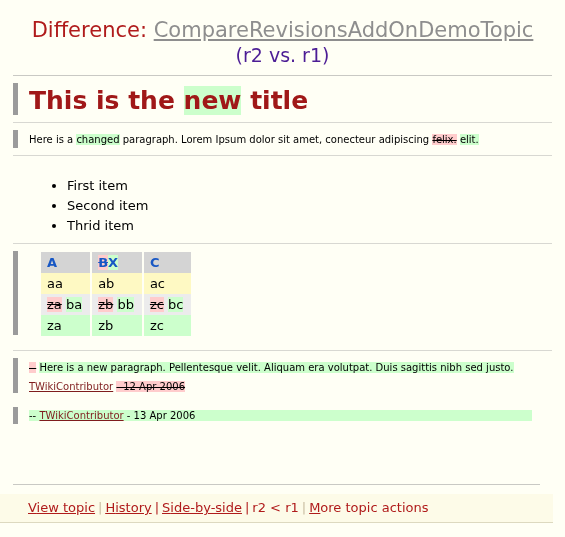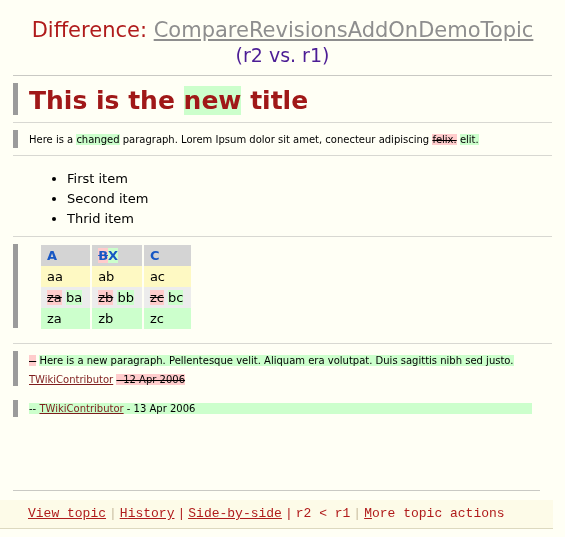--- a/index.html
+++ b/index.html
@@ -85,21 +85,21 @@
   }
   h2.topic-title .ins { color: #a01818; }
 
   p.para {
     margin: 0;
     font-size: 10px;
     line-height: 19px;
   }
 
   ul.bullets {
-    margin: 8px 0 2px 0;
+    margin: 15px 0 2px 0;
     padding-left: 38px;
     font-size: 13px;
     line-height: 19px;
   }
   ul.bullets li { margin: 0 0 1px 0; }
 
   
   table.difftable {
     border-collapse: collapse;
     margin: 2px 0 0 12px;
@@ -140,22 +140,21 @@
     color: #7f1d1d;
     text-decoration: underline;
   }
 
   
   .footer-wrap {
     position: absolute;
     left: 0;
     right: 12px;
     bottom: 0;
-    height: 47px;
-    font-family: Liberation Mono, monospace;
+    height: 53px;
   }
   .footer-rule {
     border-top: 1px solid #c9c9c4;
     margin: 0 13px 9px 13px;
   }
   .footer-bar {
     background: #fdfbe8;
     border-bottom: 1px solid #ddd9c0;
     padding: 6px 0 7px 28px;
     font-size: 13px;

